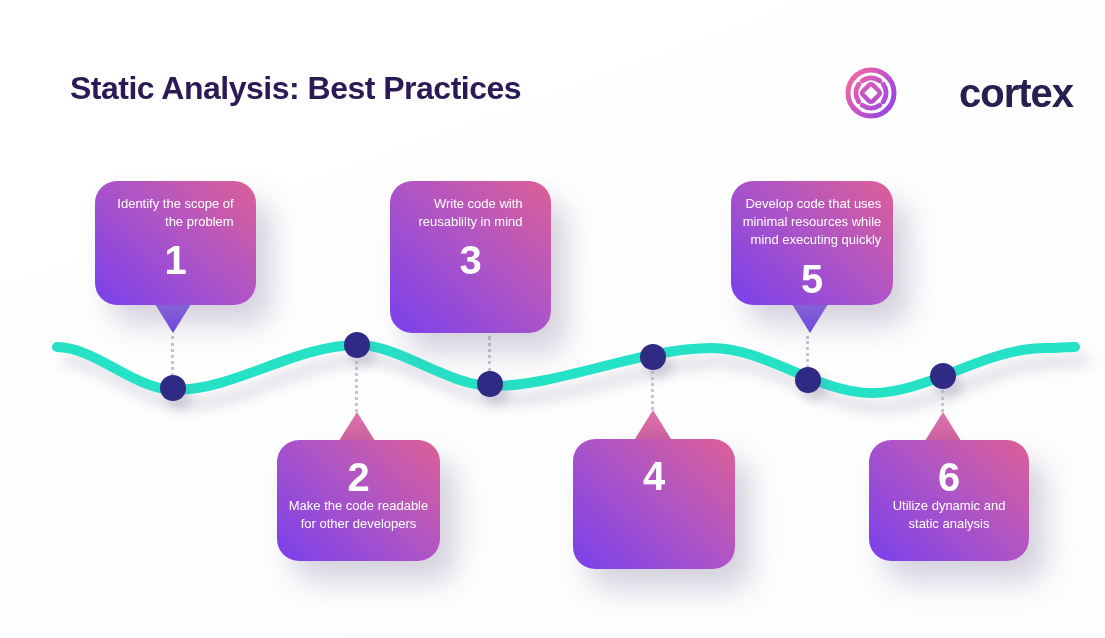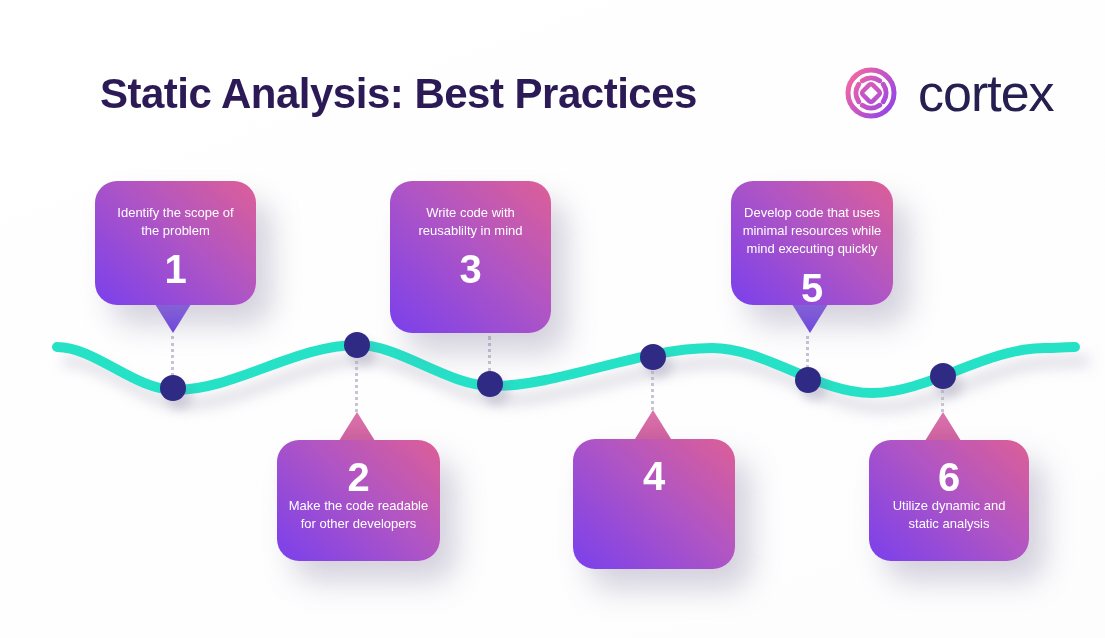--- a/index.html
+++ b/index.html
@@ -6,27 +6,26 @@
   body {
     width:1105px; height:638px; overflow:hidden;
     background:#ffffff;
     font-family:"Liberation Sans", sans-serif;
   }
   .stage { position:relative; width:1105px; height:638px; background:linear-gradient(160deg,#ffffff 0%,#fdfdfe 100%); }
 
   
   .title {
     position:absolute; left:70px; top:70px;
-    font-size:42px; font-weight:800; letter-spacing:-0.5px;
+    font-size:32px; font-weight:800; letter-spacing:-0.5px;
     color:#2b1a55;
-    margin-left:30px;
   }
   .brand { position:absolute; left:839px; top:61px; display:flex; align-items:center; gap:15px; }
   .brand-icon svg { width:64px; height:64px; display:block; }
-  .brand-name { font-size:52px; font-weight:400; color:#262051; letter-spacing:-1px; }
+  .brand-name { font-size:40px; font-weight:700; color:#262051; letter-spacing:-1px;margin-left:41px; }
 
   
   .wave-svg {
     position:absolute; left:0; top:330px;
     filter:drop-shadow(10px 14px 7px rgba(128,122,152,.28));
   }
 
   
   .dot {
     position:absolute; width:26px; height:26px; border-radius:50%;
@@ -50,21 +49,21 @@
 
   
   .card {
     position:absolute; border-radius:22px; color:#ffffff; text-align:center;
     background:linear-gradient(222deg,#dd5f97 0%, #b055c4 45%, #7a40ec 100%);
     box-shadow:16px 20px 30px rgba(125,115,150,.32);
     display:flex; flex-direction:column; align-items:center;
   }
   .card-text { font-size:13px; line-height:1.4; white-space:pre-line; }
   .card-number { font-size:40px; font-weight:700; line-height:1; }
-  .card.top .card-text   { margin-top:23px; }
+  .card.top .card-text   { margin-top:14px;text-align:right; }
   .card.top .card-number { margin-top:9px; }
   .card.bottom .card-number { margin-top:17px; }
   .card.bottom .card-text   { }
   .card1{left:95px; top:181px; width:161px; height:124px;}
   .card3{left:390px;top:181px; width:161px; height:152px;}
   .card5{left:731px;top:181px; width:162px; height:124px;}
   .card2{left:277px;top:440px; width:163px; height:121px;}
   .card4{left:573px;top:439px; width:162px; height:130px;}
   .card6{left:869px;top:440px; width:160px; height:121px;}
   .card5 .card-text, .card4 .card-text { margin-top:20px; }

